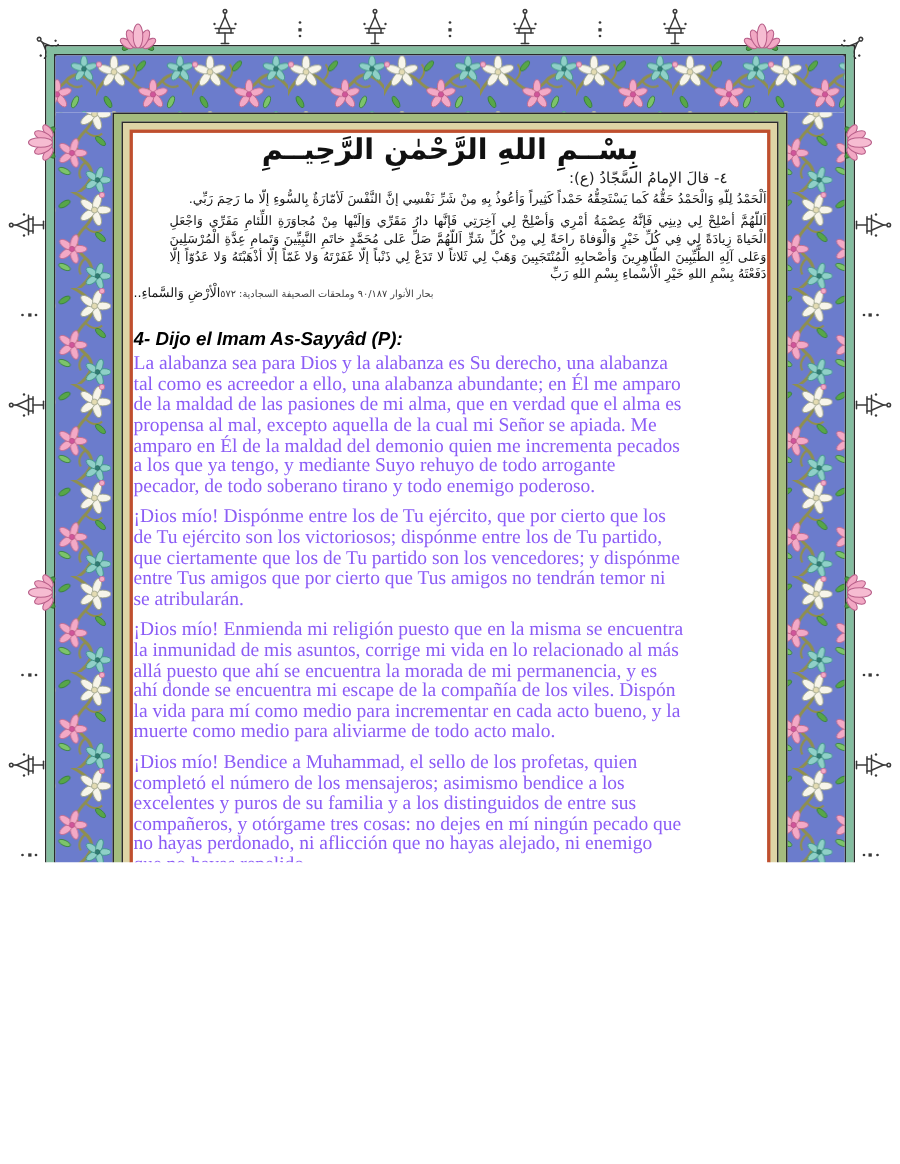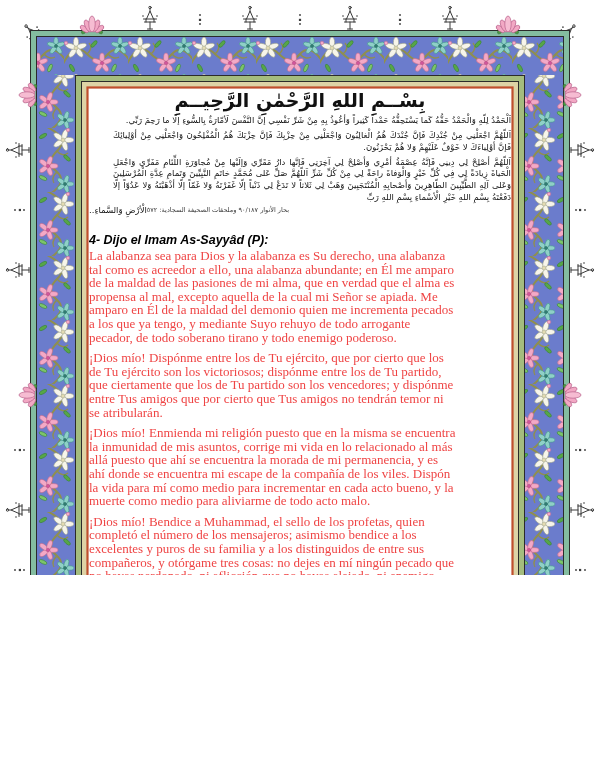--- a/index.html
+++ b/index.html
@@ -13,21 +13,21 @@
   .attribution{direction:rtl;text-align:right;padding-right:26px;font-family:"DejaVu Sans",sans-serif;
            font-size:10px;color:#222;margin:2px 0 0;}
   .ar{direction:rtl;text-align:justify;font-family:"DejaVu Sans",sans-serif;font-size:8.5px;
       line-height:1.4;margin:3px 0 0;color:#151515;padding-left:24px;}
   .ar-last-row{display:flex;justify-content:flex-start;align-items:center;margin-top:1px;}
   .ar-last{direction:rtl;font-family:"DejaVu Sans",sans-serif;font-size:8.5px;color:#151515;}
   .ar-source{direction:rtl;font-family:"DejaVu Sans",sans-serif;font-size:6.5px;color:#3a3a3a;
       margin-right:56px;}
   .es-heading{font-family:"Liberation Sans",sans-serif;font-weight:bold;font-size:12.5px;
       color:#000;margin:18px 0 2px;font-style:italic;}
-  .es{white-space:pre-line;font-size:13px;line-height:13.6px;color:#ef4444;margin:0 0 7px;}
+  .es{white-space:pre-line;font-size:13px;line-height:13.6px;color:#8b5cf6;margin:0 0 7px;}
   .footer-row{display:flex;justify-content:space-between;align-items:flex-end;margin-top:1px;padding-left:43px;}
   .citation{font-size:9.5px;color:#222;}
   .logo{display:flex;align-items:center;gap:3px;}
   .logo-text{display:flex;flex-direction:column;font-family:"Liberation Sans",sans-serif;
       font-size:5.5px;line-height:1.3;}
   .logo-line1{color:#9a6a55;}
   .logo-line2{color:#7a8aa0;}
 </style>
 </head>
 <body>
@@ -167,23 +167,23 @@
     <use href="#lotus" transform="translate(564,95) rotate(90)"></use>
     <use href="#lotus" transform="translate(564,395) rotate(90)"></use>
     <use href="#lotus" transform="translate(564,675) rotate(90)"></use>
     <use href="#lotus" transform="translate(300,747) rotate(180)"></use>
   </svg>
 
   <div class="content">
 
     <div class="basmala">بِسْــمِ اللهِ الرَّحْمٰنِ الرَّحِيــمِ</div>
 
+    <div class="attribution">٤- قالَ الإمامُ السَّجّادُ (ع):</div>
 
     <p class="ar">اَلْحَمْدُ لِلّهِ وَالْحَمْدُ حَقُّهُ كَما يَسْتَحِقُّهُ حَمْداً كَثِيراً وَأعُوذُ بِهِ مِنْ شَرِّ نَفْسِي إنَّ النَّفْسَ لَأمّارَةٌ بِالسُّوءِ إلّا ما رَحِمَ رَبِّي.</p>
-    <p class="ar">اَللّهُمَّ اجْعَلْنِي مِنْ جُنْدِكَ فَإنَّ جُنْدَكَ هُمُ الْغالِبُونَ وَاجْعَلْنِي مِنْ حِزْبِكَ فَإنَّ حِزْبَكَ هُمُ الْمُفْلِحُونَ وَاجْعَلْنِي مِنْ أوْلِيائِكَ فَإنَّ أوْلِياءَكَ لا خَوْفٌ عَلَيْهِمْ وَلا هُمْ يَحْزَنُونَ.</p>
     <p class="ar">اَللّهُمَّ أصْلِحْ لِي دِينِي فَإنَّهُ عِصْمَةُ أمْرِي وَأصْلِحْ لِي آخِرَتِي فَإنَّها دارُ مَقَرِّي وَإلَيْها مِنْ مُجاوَرَةِ اللِّئامِ مَفَرِّي وَاجْعَلِ الْحَياةَ زِيادَةً لِي فِي كُلِّ خَيْرٍ وَالْوَفاةَ راحَةً لِي مِنْ كُلِّ شَرٍّ اَللّهُمَّ صَلِّ عَلى مُحَمَّدٍ خاتَمِ النَّبِيِّينَ وَتَمامِ عِدَّةِ الْمُرْسَلِينَ وَعَلى آلِهِ الطَّيِّبِينَ الطّاهِرِينَ وَأصْحابِهِ الْمُنْتَجَبِينَ وَهَبْ لِي ثَلاثاً لا تَدَعْ لِي ذَنْباً إلّا غَفَرْتَهُ وَلا غَمّاً إلّا أذْهَبْتَهُ وَلا عَدُوّاً إلّا دَفَعْتَهُ بِسْمِ اللهِ خَيْرِ الْأسْماءِ بِسْمِ اللهِ رَبِّ</p>
 
     <div class="ar-last-row">
       <span class="ar-last">الْأرْضِ وَالسَّماءِ..</span>
       <span class="ar-source">بحار الأنوار ٩٠/١٨٧ وملحقات الصحيفة السجادية: ٥٧٢</span>
     </div>
 
     <div class="es-heading">4- Dijo el Imam As-Sayyâd (P):</div>
 
     <p class="es">La alabanza sea para Dios y la alabanza es Su derecho, una alabanza

